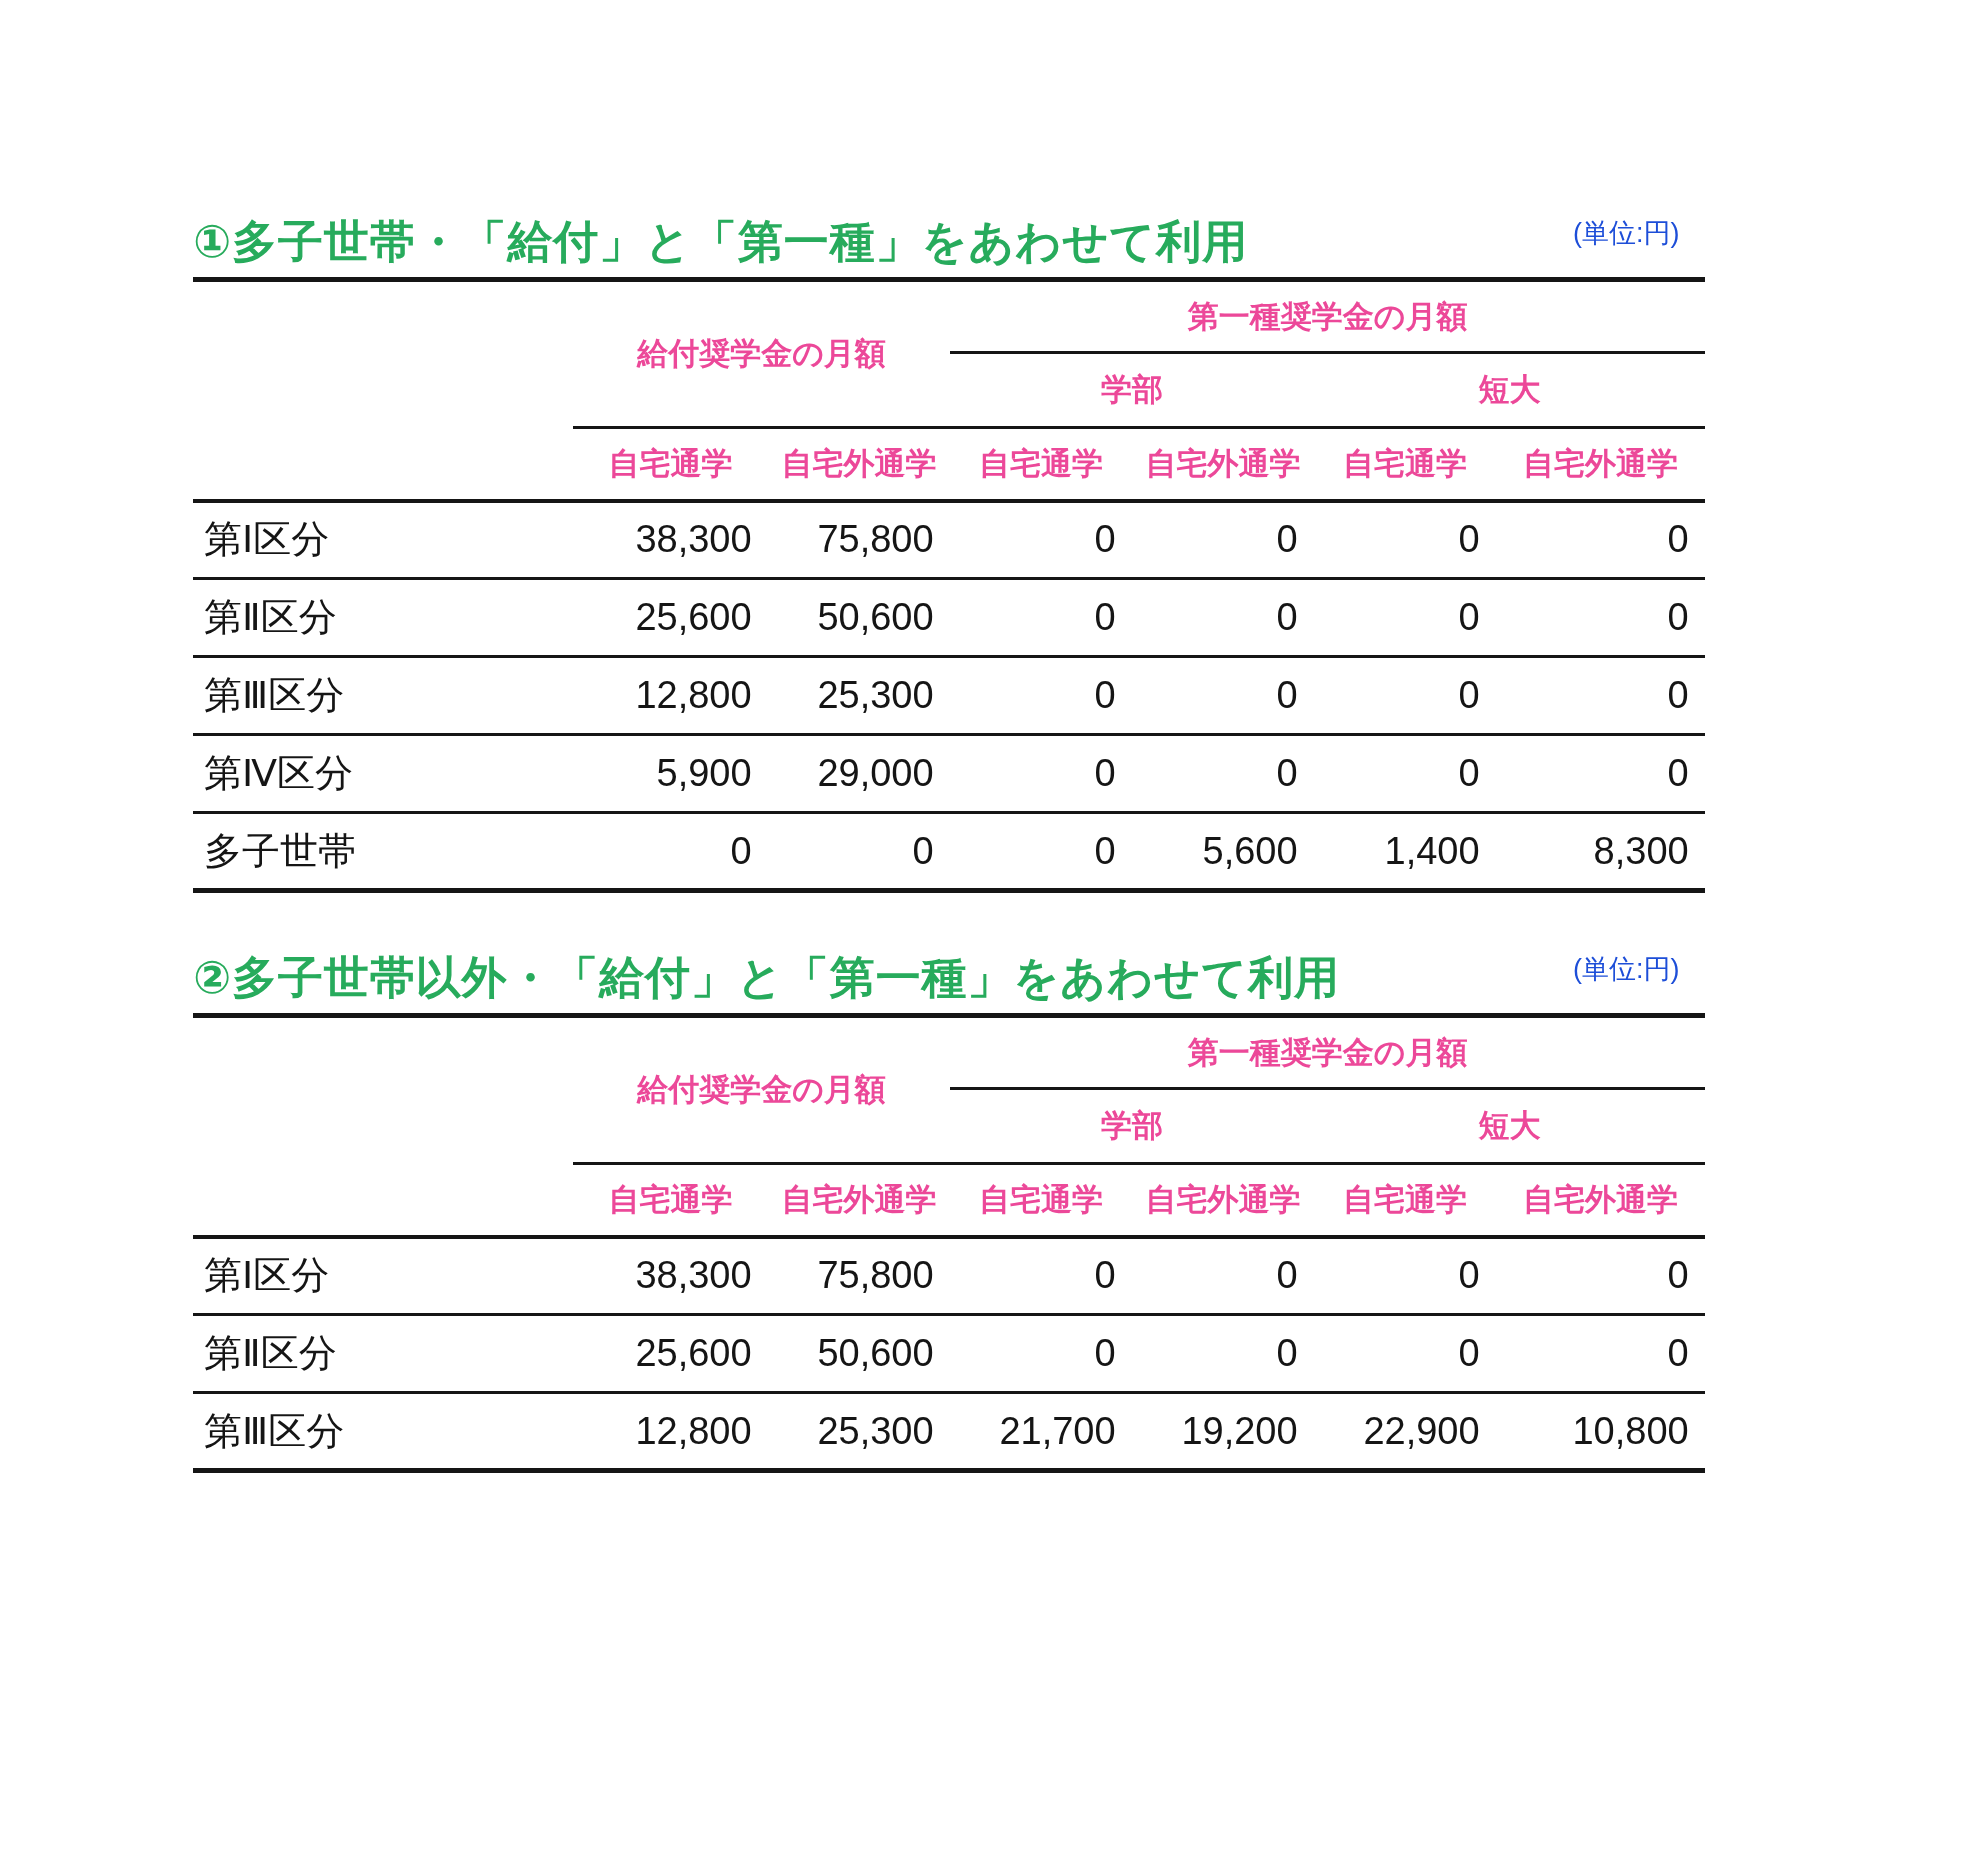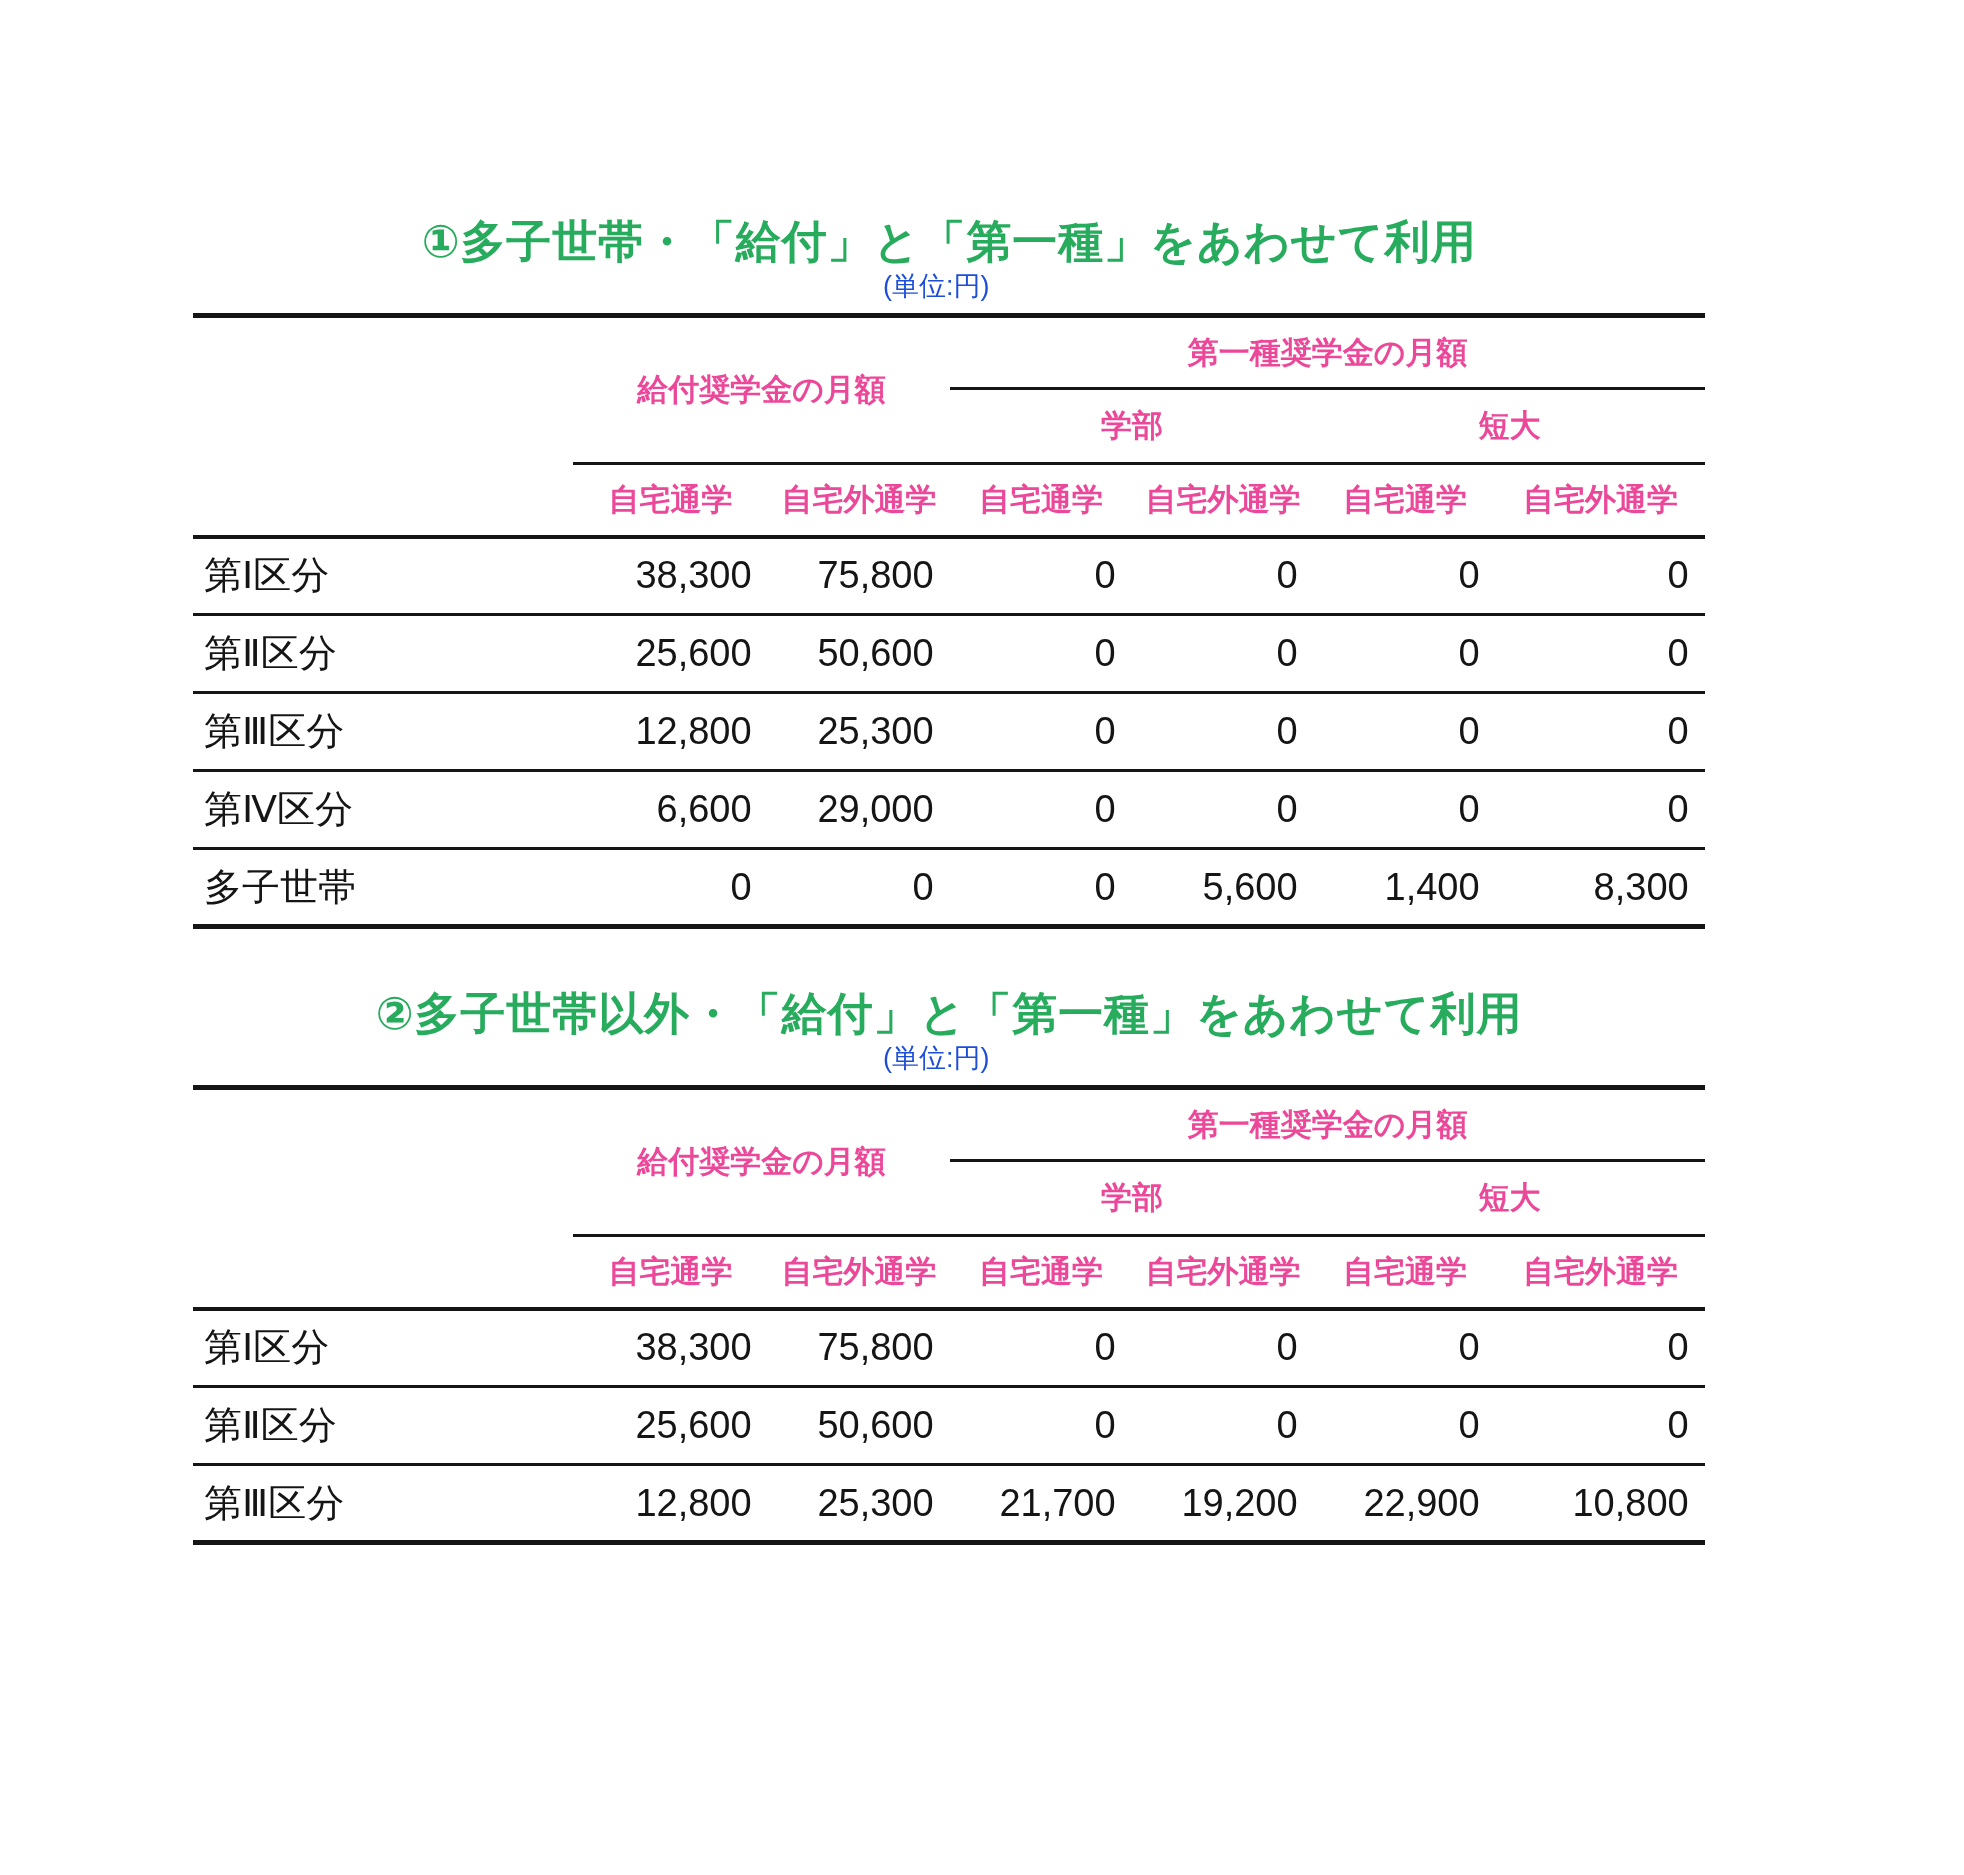--- a/index.html
+++ b/index.html
@@ -17,23 +17,21 @@
     position: absolute;
     left: 193px;
     top: 0;
     width: 1512px;
   }
   .section-1 { margin-top: 215px; }
   .section-2 { margin-top: 58px; }
   .title-row {
     display: flex;
     justify-content: space-between;
-    align-items: center;
     margin-bottom: 9px;
-    flex-direction: column;
   }
   .title {
     margin: 0;
     font-size: 45px;
     line-height: 53px;
     font-weight: bold;
     color: #27ab5c;
     letter-spacing: 0.9px;
     white-space: nowrap;
   }
@@ -147,21 +145,21 @@
           <td class="rowlabel">第Ⅲ区分</td>
           <td class="num">12,800</td>
           <td class="num">25,300</td>
           <td class="num">0</td>
           <td class="num">0</td>
           <td class="num">0</td>
           <td class="num">0</td>
         </tr>
         <tr>
           <td class="rowlabel">第Ⅳ区分</td>
-          <td class="num">6,600</td>
+          <td class="num">5,900</td>
           <td class="num">29,000</td>
           <td class="num">0</td>
           <td class="num">0</td>
           <td class="num">0</td>
           <td class="num">0</td>
         </tr>
         <tr>
           <td class="rowlabel">多子世帯</td>
           <td class="num">0</td>
           <td class="num">0</td>

